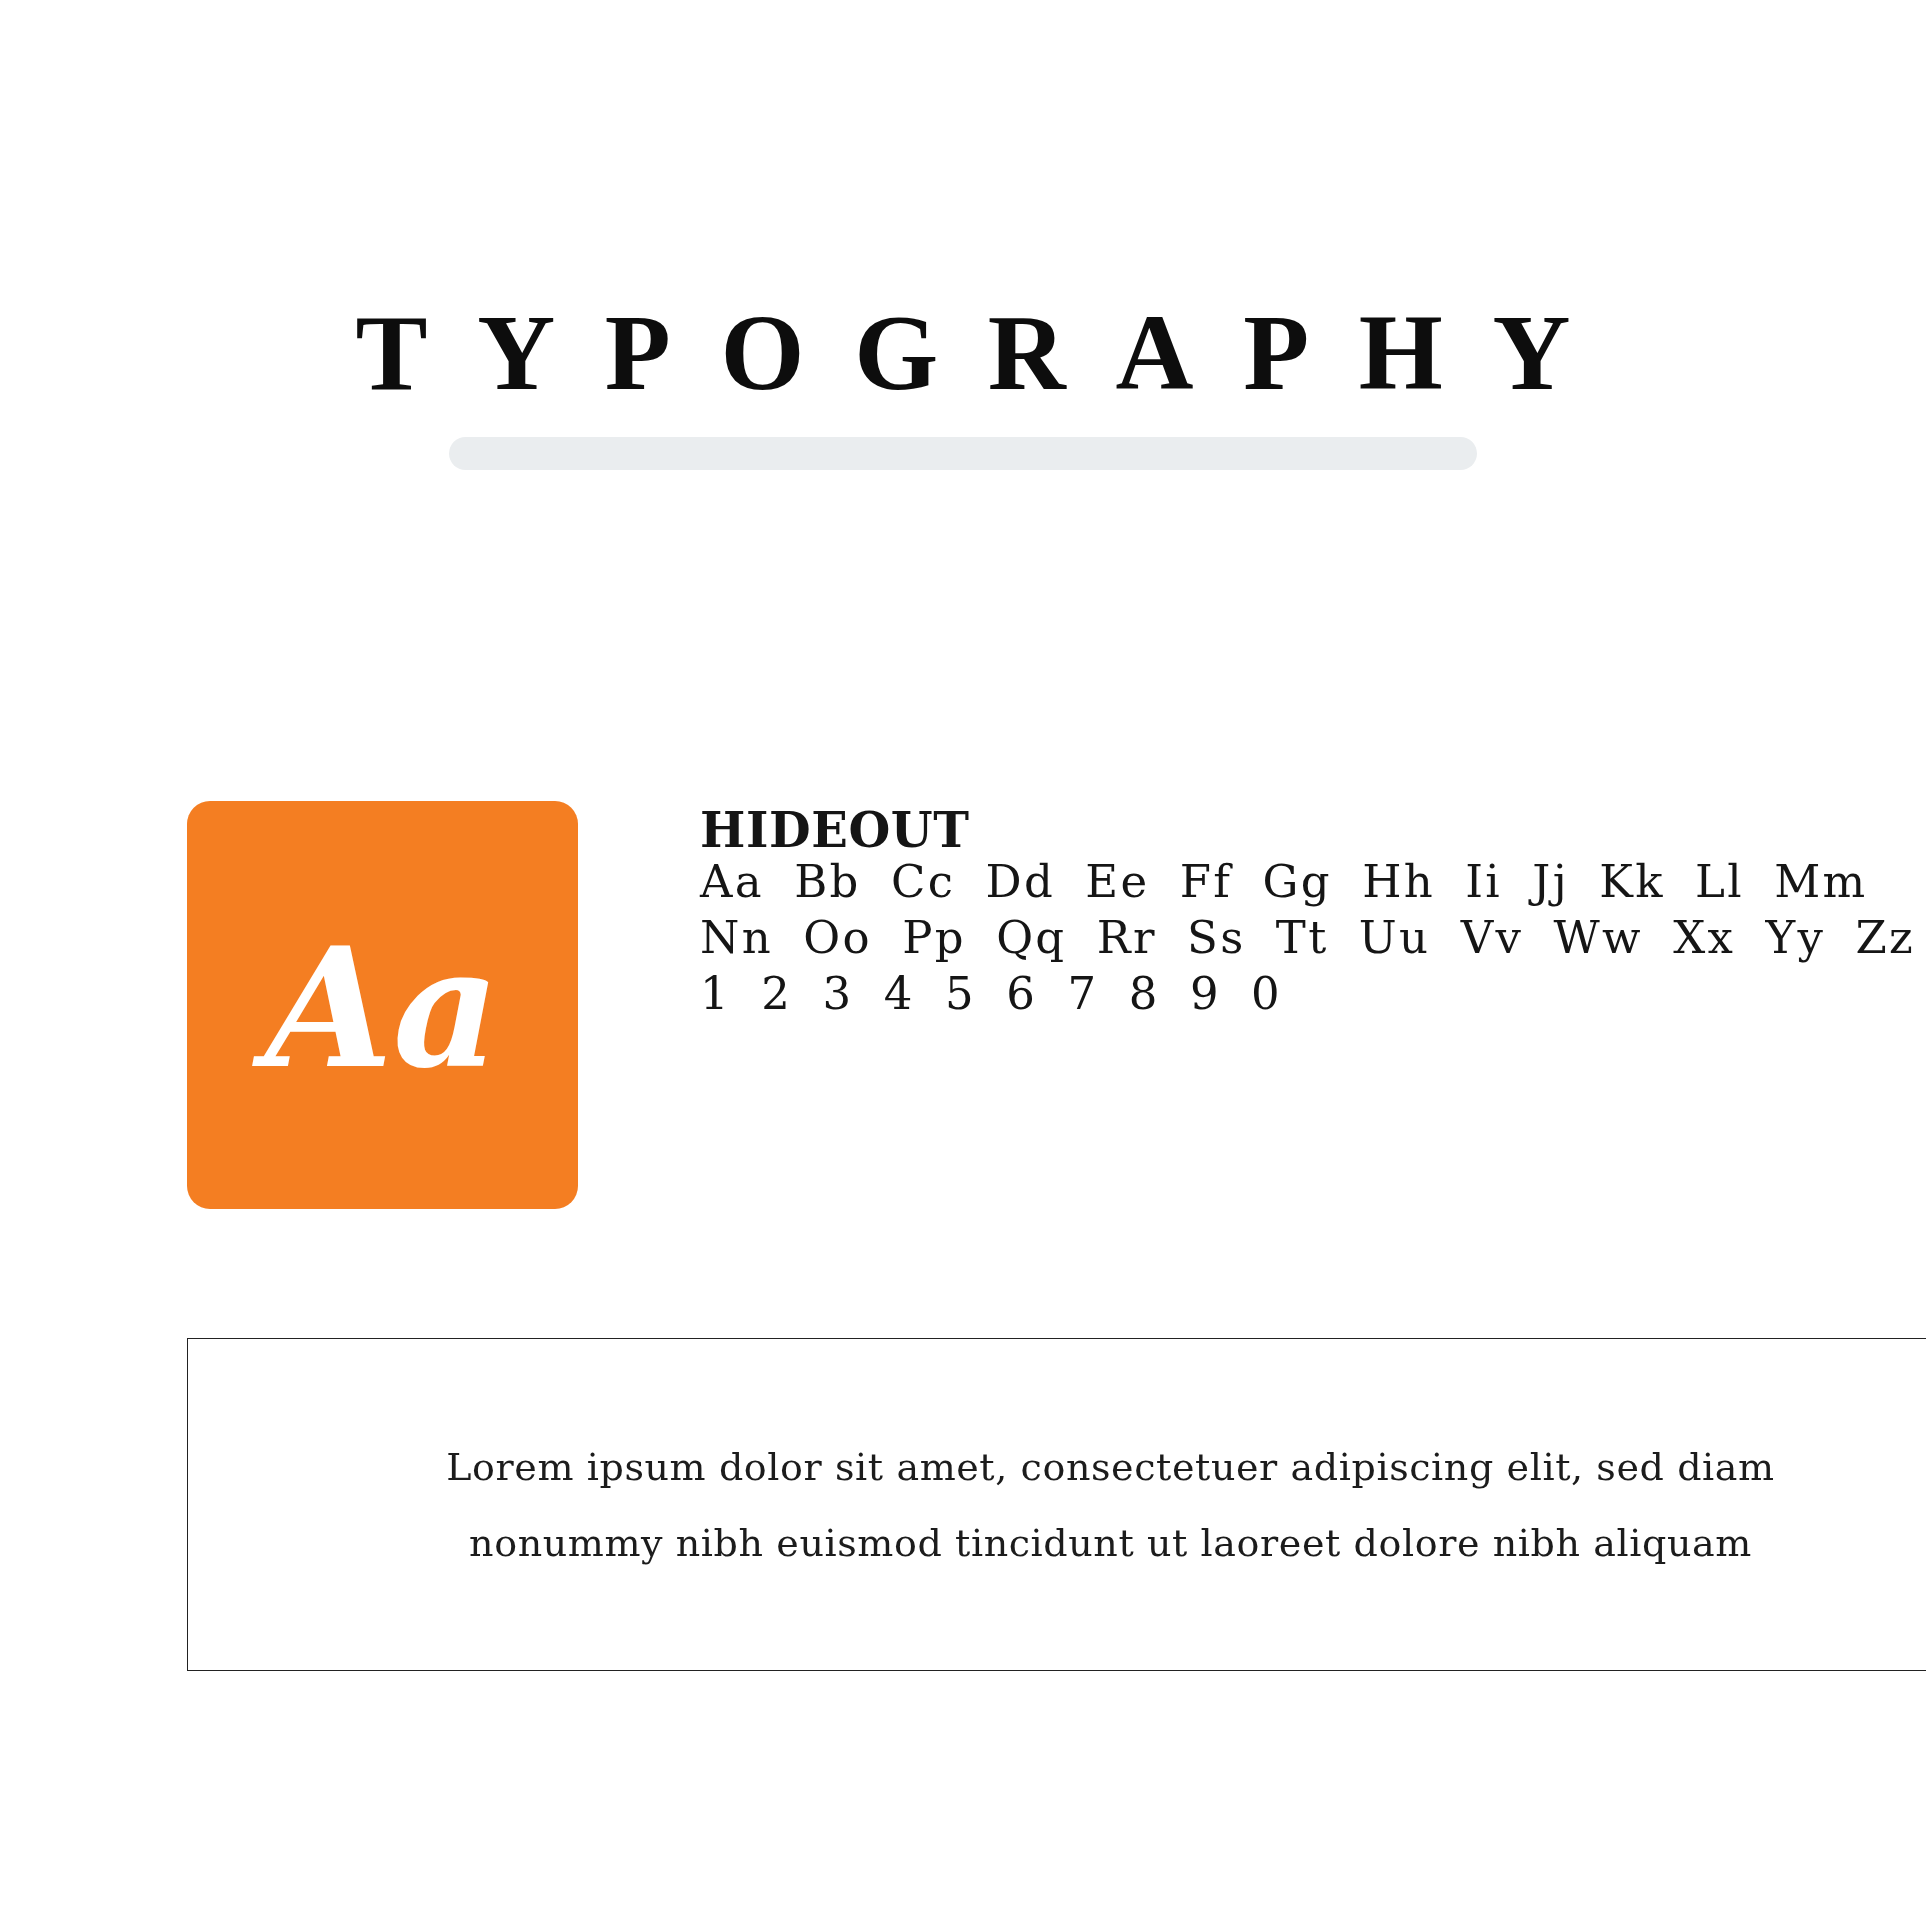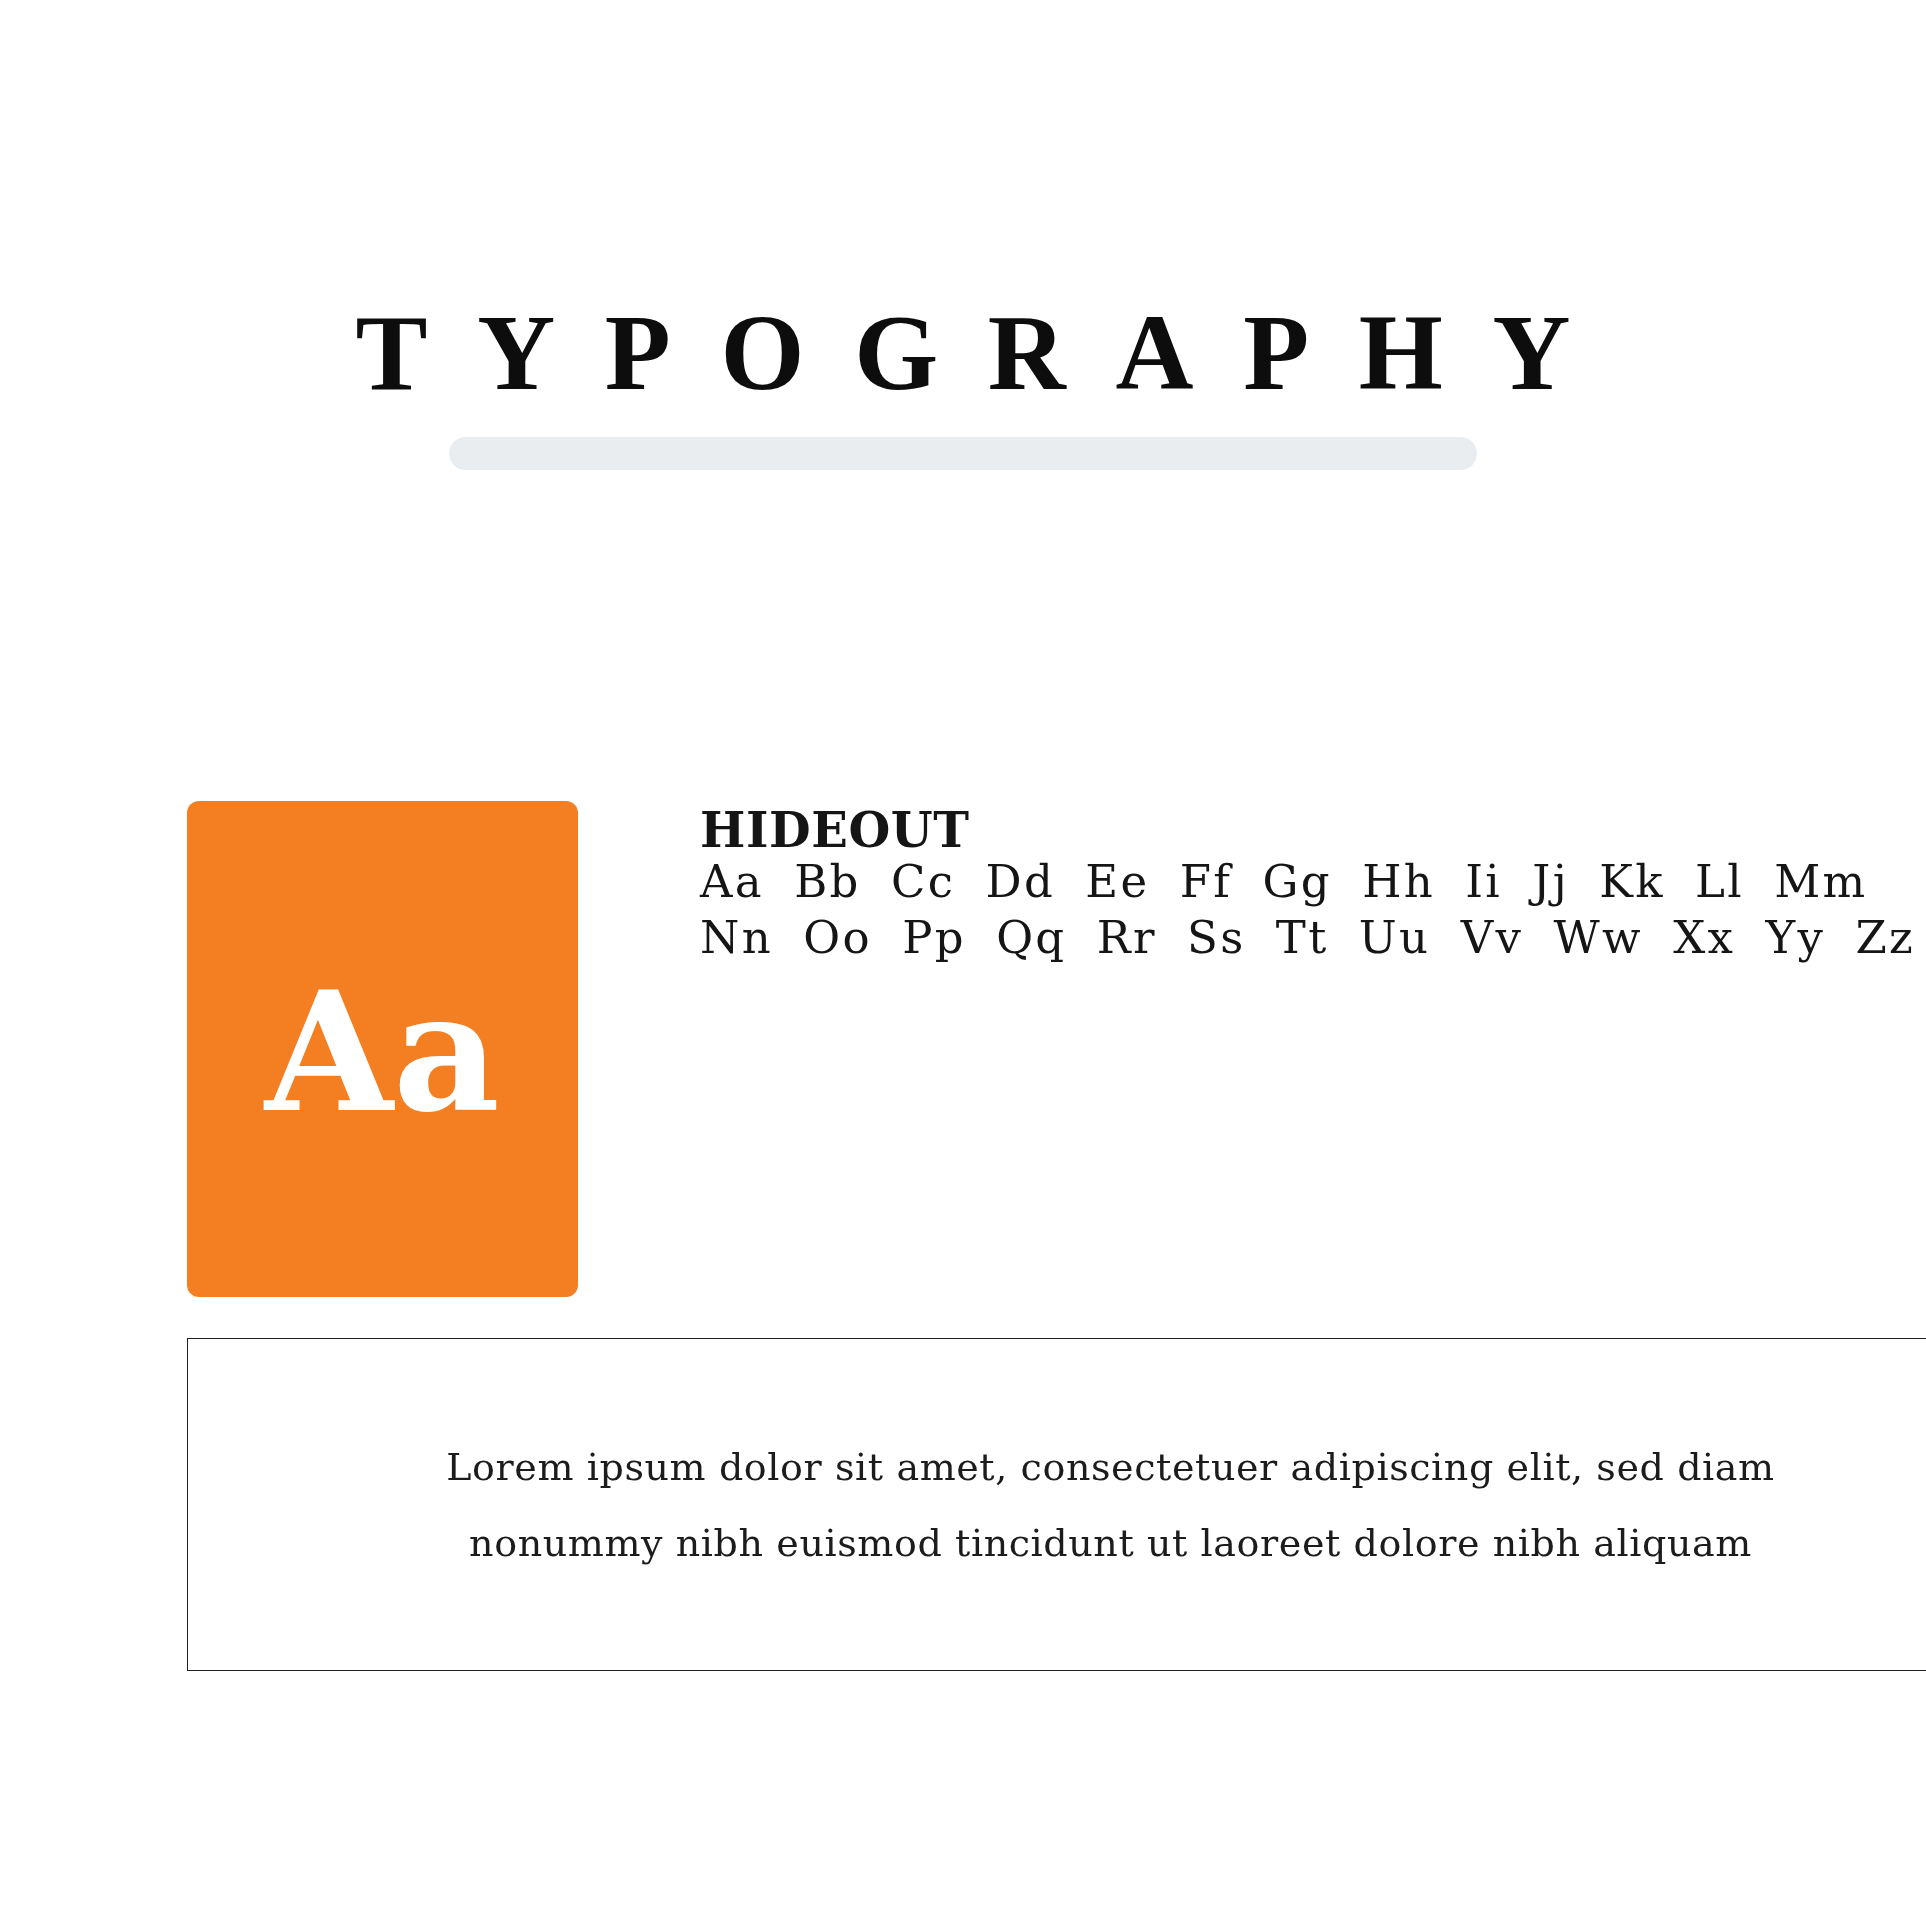--- a/index.html
+++ b/index.html
@@ -15,23 +15,23 @@
     font-weight:bold;font-size:108px;letter-spacing:0.46em;color:#0d0d0d;
   }
   .title span{margin-right:-0.46em;}
   
   .divider{
     position:absolute;top:437px;left:50%;transform:translateX(-50%);
     width:1028px;height:33px;border-radius:16.5px;background:#EAEDEF;
   }
   
   .tile{
-    position:absolute;left:187px;top:801px;width:391px;height:496px;
-    border-radius:12px;background:#F47E22;
-    display:flex;align-items:center;justify-content:center;
+    position:absolute;left:187px;top:801px;width:391px;height:408px;
+    border-radius:23px;background:#F47E22;
+    display:flex;align-items:center;justify-content:center;font-style:italic;
   }
   .tile-label{
     font-family:"DejaVu Serif","Liberation Serif",serif;
     font-weight:bold;font-size:165px;line-height:1;color:#ffffff;
     transform:translateY(3.4px);
   }
   
   .font-info{
     position:absolute;left:700px;top:806px;width:1118px;
     font-family:"DejaVu Serif","Liberation Serif",serif;color:#151515;
@@ -66,20 +66,21 @@
 
 <div class="tile">
   <div class="tile-label">Aa</div>
 </div>
 
 <div class="font-info">
   <h2 class="font-name">HIDEOUT</h2>
   <div class="specimen">
     <div class="specimen-line">Aa Bb Cc Dd Ee Ff Gg Hh Ii Jj Kk Ll Mm</div>
     <div class="specimen-line">Nn Oo Pp Qq Rr Ss Tt Uu Vv Ww Xx Yy Zz</div>
+    <div class="specimen-line">1 2 3 4 5 6 7 8 9 0</div>
   </div>
 </div>
 
 <div class="sample-box">
   <div class="sample-line">Lorem ipsum dolor sit amet, consectetuer adipiscing elit, sed diam</div>
   <div class="sample-line">nonummy nibh euismod tincidunt ut laoreet dolore nibh aliquam</div>
 </div>
 
 
 </body></html>

